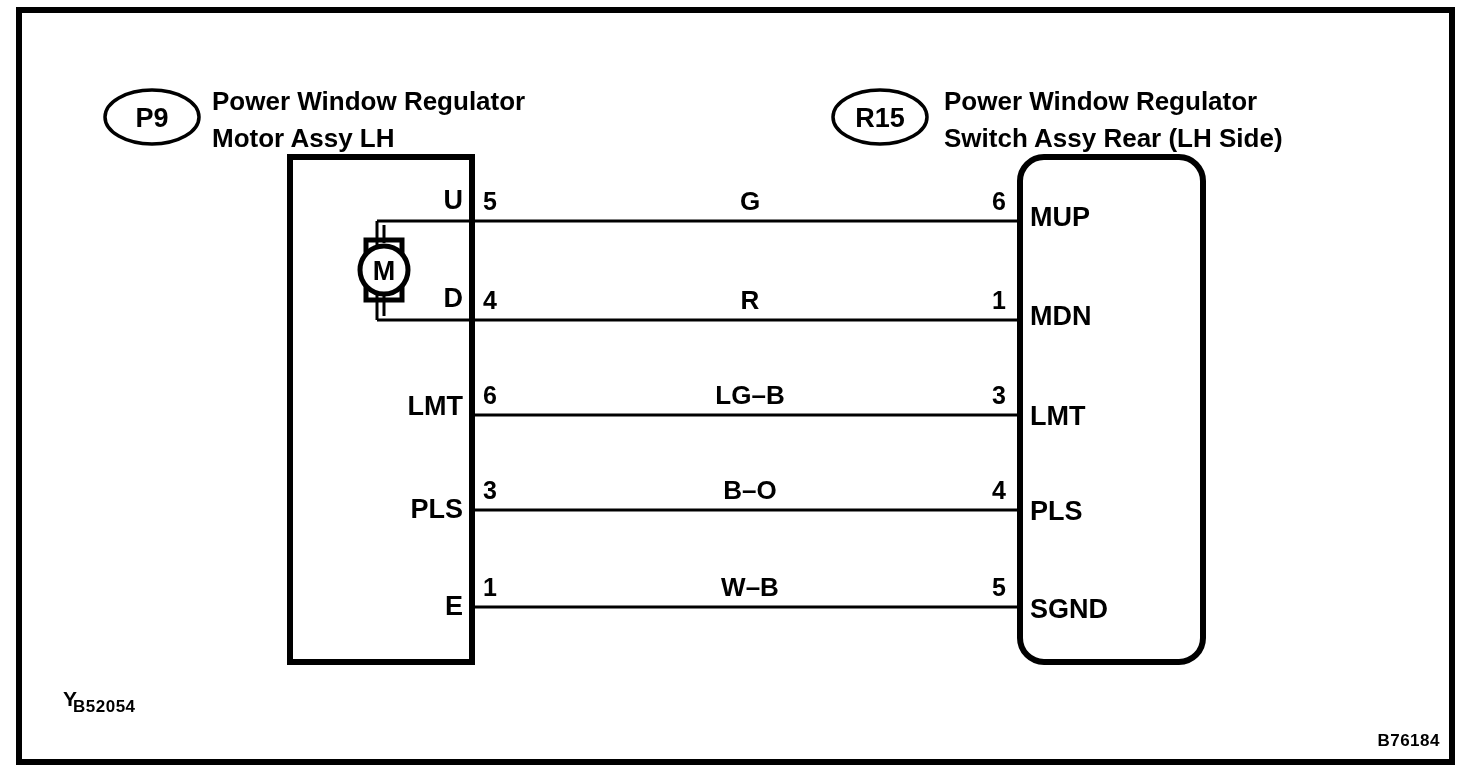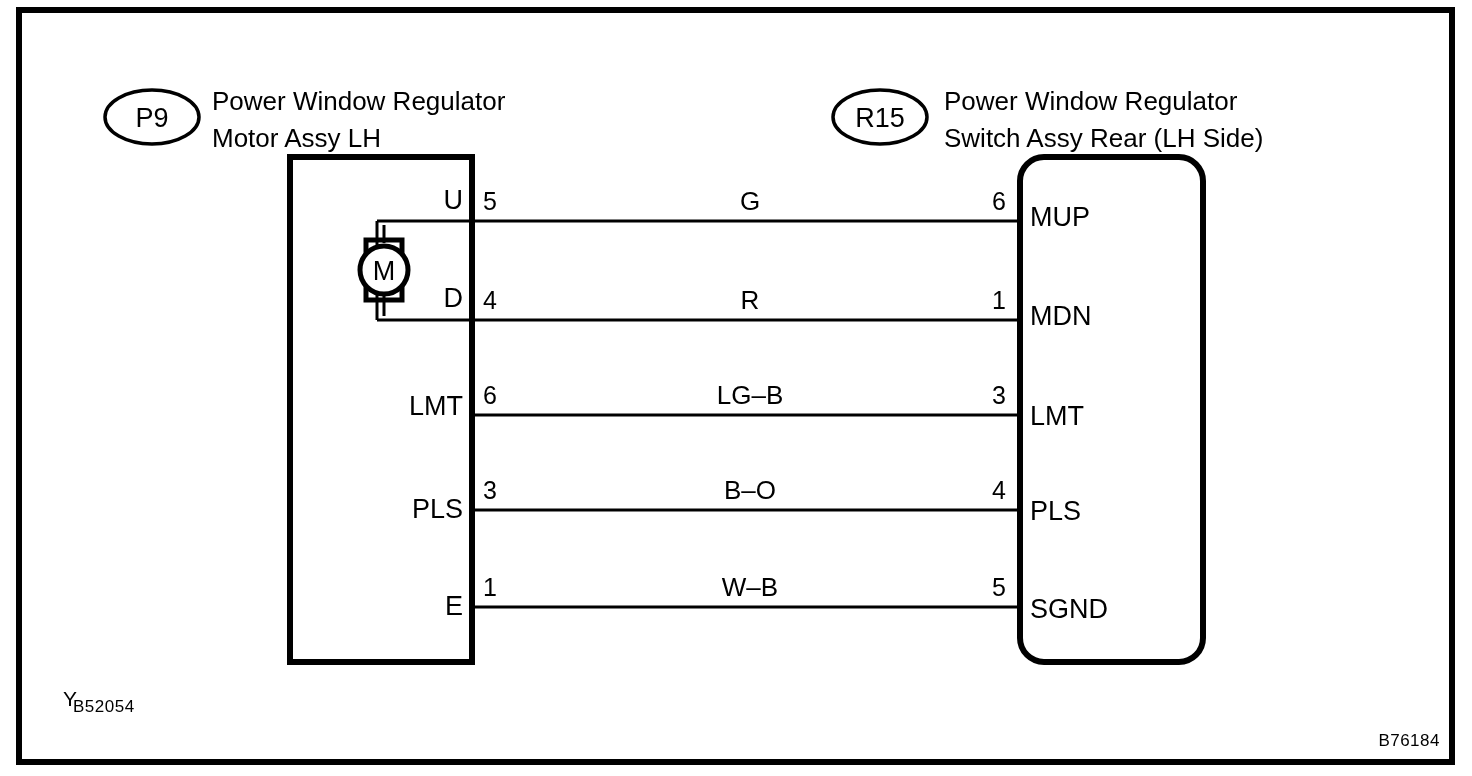--- a/index.html
+++ b/index.html
@@ -11,20 +11,21 @@
   body {
     font-family: "Liberation Sans", sans-serif;
     color: #000000;
   }
   #page {
     position: relative;
     width: 1472px;
     height: 776px;
     background: #ffffff;
     overflow: hidden;
+    font-weight: bold;
   }
   #diagram-svg {
     position: absolute;
     left: 0;
     top: 0;
     width: 1472px;
     height: 776px;
   }
   .txt {
     font-family: "Liberation Sans", sans-serif;

